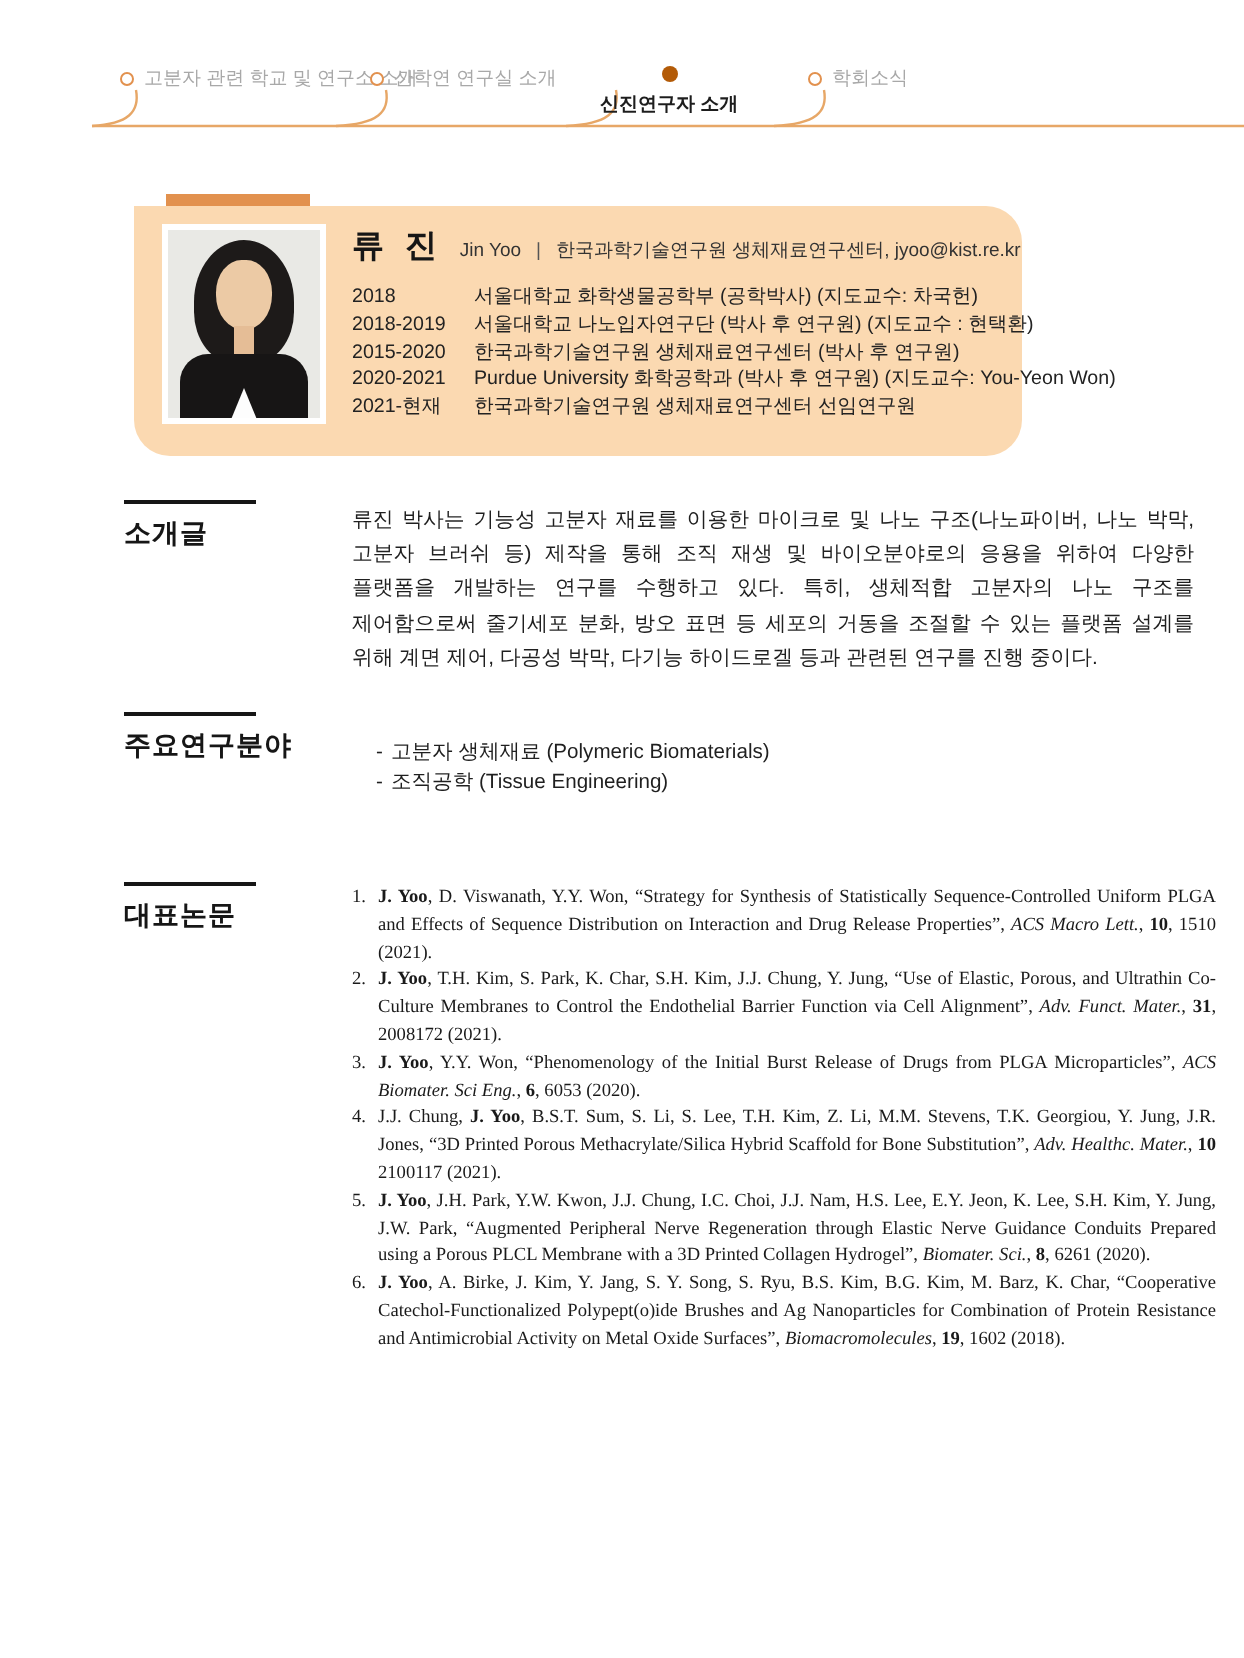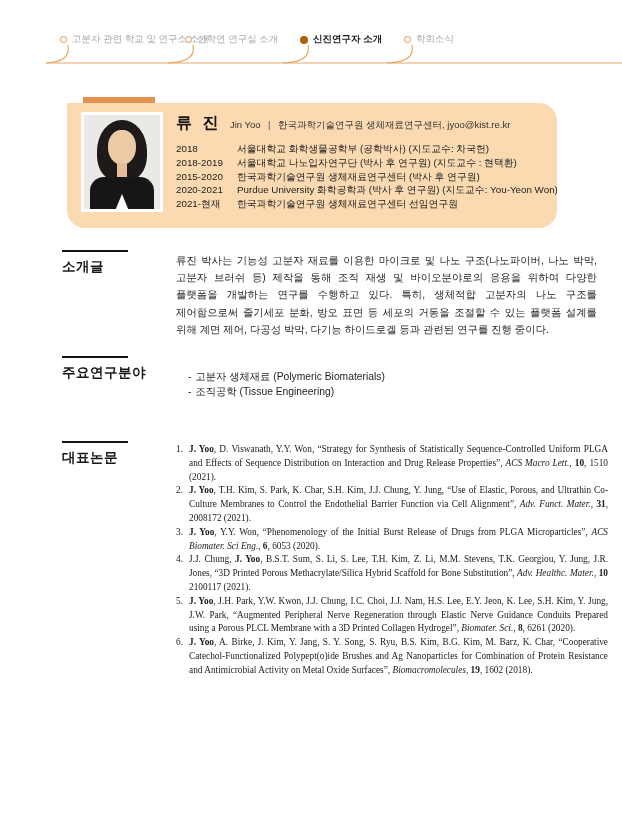--- a/index.html
+++ b/index.html
@@ -6,29 +6,29 @@
   .page{
     position:relative; width:622px; height:829px; background:#fff;
     font-family:"Liberation Sans","DejaVu Sans",sans-serif; color:#222;
     overflow:hidden;
   }
   
   .nav-svg{position:absolute; left:0; top:0; width:622px; height:70px;}
   .nav-item{position:absolute; top:33px; display:flex; align-items:center; gap:5px; cursor:pointer;}
   .nav-item:nth-child(2){left:60px;}
   .nav-item:nth-child(3){left:185px;}
-  .nav-item:nth-child(4){left:300px;}
+  .nav-item:nth-child(4){left:300px;flex-direction:column;}
   .nav-item:nth-child(5){left:404px;}
   .nav-item .dot{width:7px; height:7px; border-radius:50%; background:#fff; border:1.5px solid var(--accent-mid); box-sizing:border-box;}
   .nav-item.active .dot{width:8px; height:8px; background:var(--accent-dark); border:none;}
   .nav-item .nav-label{font-size:9.5px; color:#a8a8a8; white-space:nowrap;}
   .nav-item.active .nav-label{color:#1d1d1d; font-weight:bold;}
   
   .card-tab{position:absolute; left:83px; top:97px; width:72px; height:6px; background:var(--accent-mid);}
-  .card{position:absolute; left:67px; top:103px; width:490px; height:125px; background:var(--peach); border-radius:0 18px 18px 18px;}
+  .card{position:absolute; left:67px; top:103px; width:444px; height:125px; background:var(--peach); border-radius:0 18px 18px 18px;}
   .photo{position:absolute; left:14px; top:9px; width:76px; height:94px; background:#e9e9e5; border:3px solid #fff; overflow:hidden;}
   .photo .hair{position:absolute; top:5px; left:13px; width:50px; height:62px; background:#1d1a19; border-radius:50% 50% 42% 42%;}
   .photo .face{position:absolute; top:15px; left:24px; width:28px; height:35px; background:#eccaa5; border-radius:46% 46% 50% 50%;}
   .photo .neck{position:absolute; top:48px; left:33px; width:10px; height:14px; background:#e5bd96;}
   .photo .body{position:absolute; bottom:-2px; left:6px; width:64px; height:34px; background:#171515; border-radius:14px 14px 0 0;}
   .photo .shirt{position:absolute; bottom:-2px; left:31px; width:0; height:0; border-left:7px solid transparent; border-right:7px solid transparent; border-bottom:17px solid #fdfdfd;}
   .name-row{position:absolute; left:109px; top:10px; white-space:nowrap;}
   .name-kr{font-size:16px; font-weight:bold; letter-spacing:3px; color:#161616;}
   .name-en{font-size:9.5px; color:#333; margin-left:4px;}
   .name-sep{font-size:9.5px; color:#555; margin:0 3px;}

